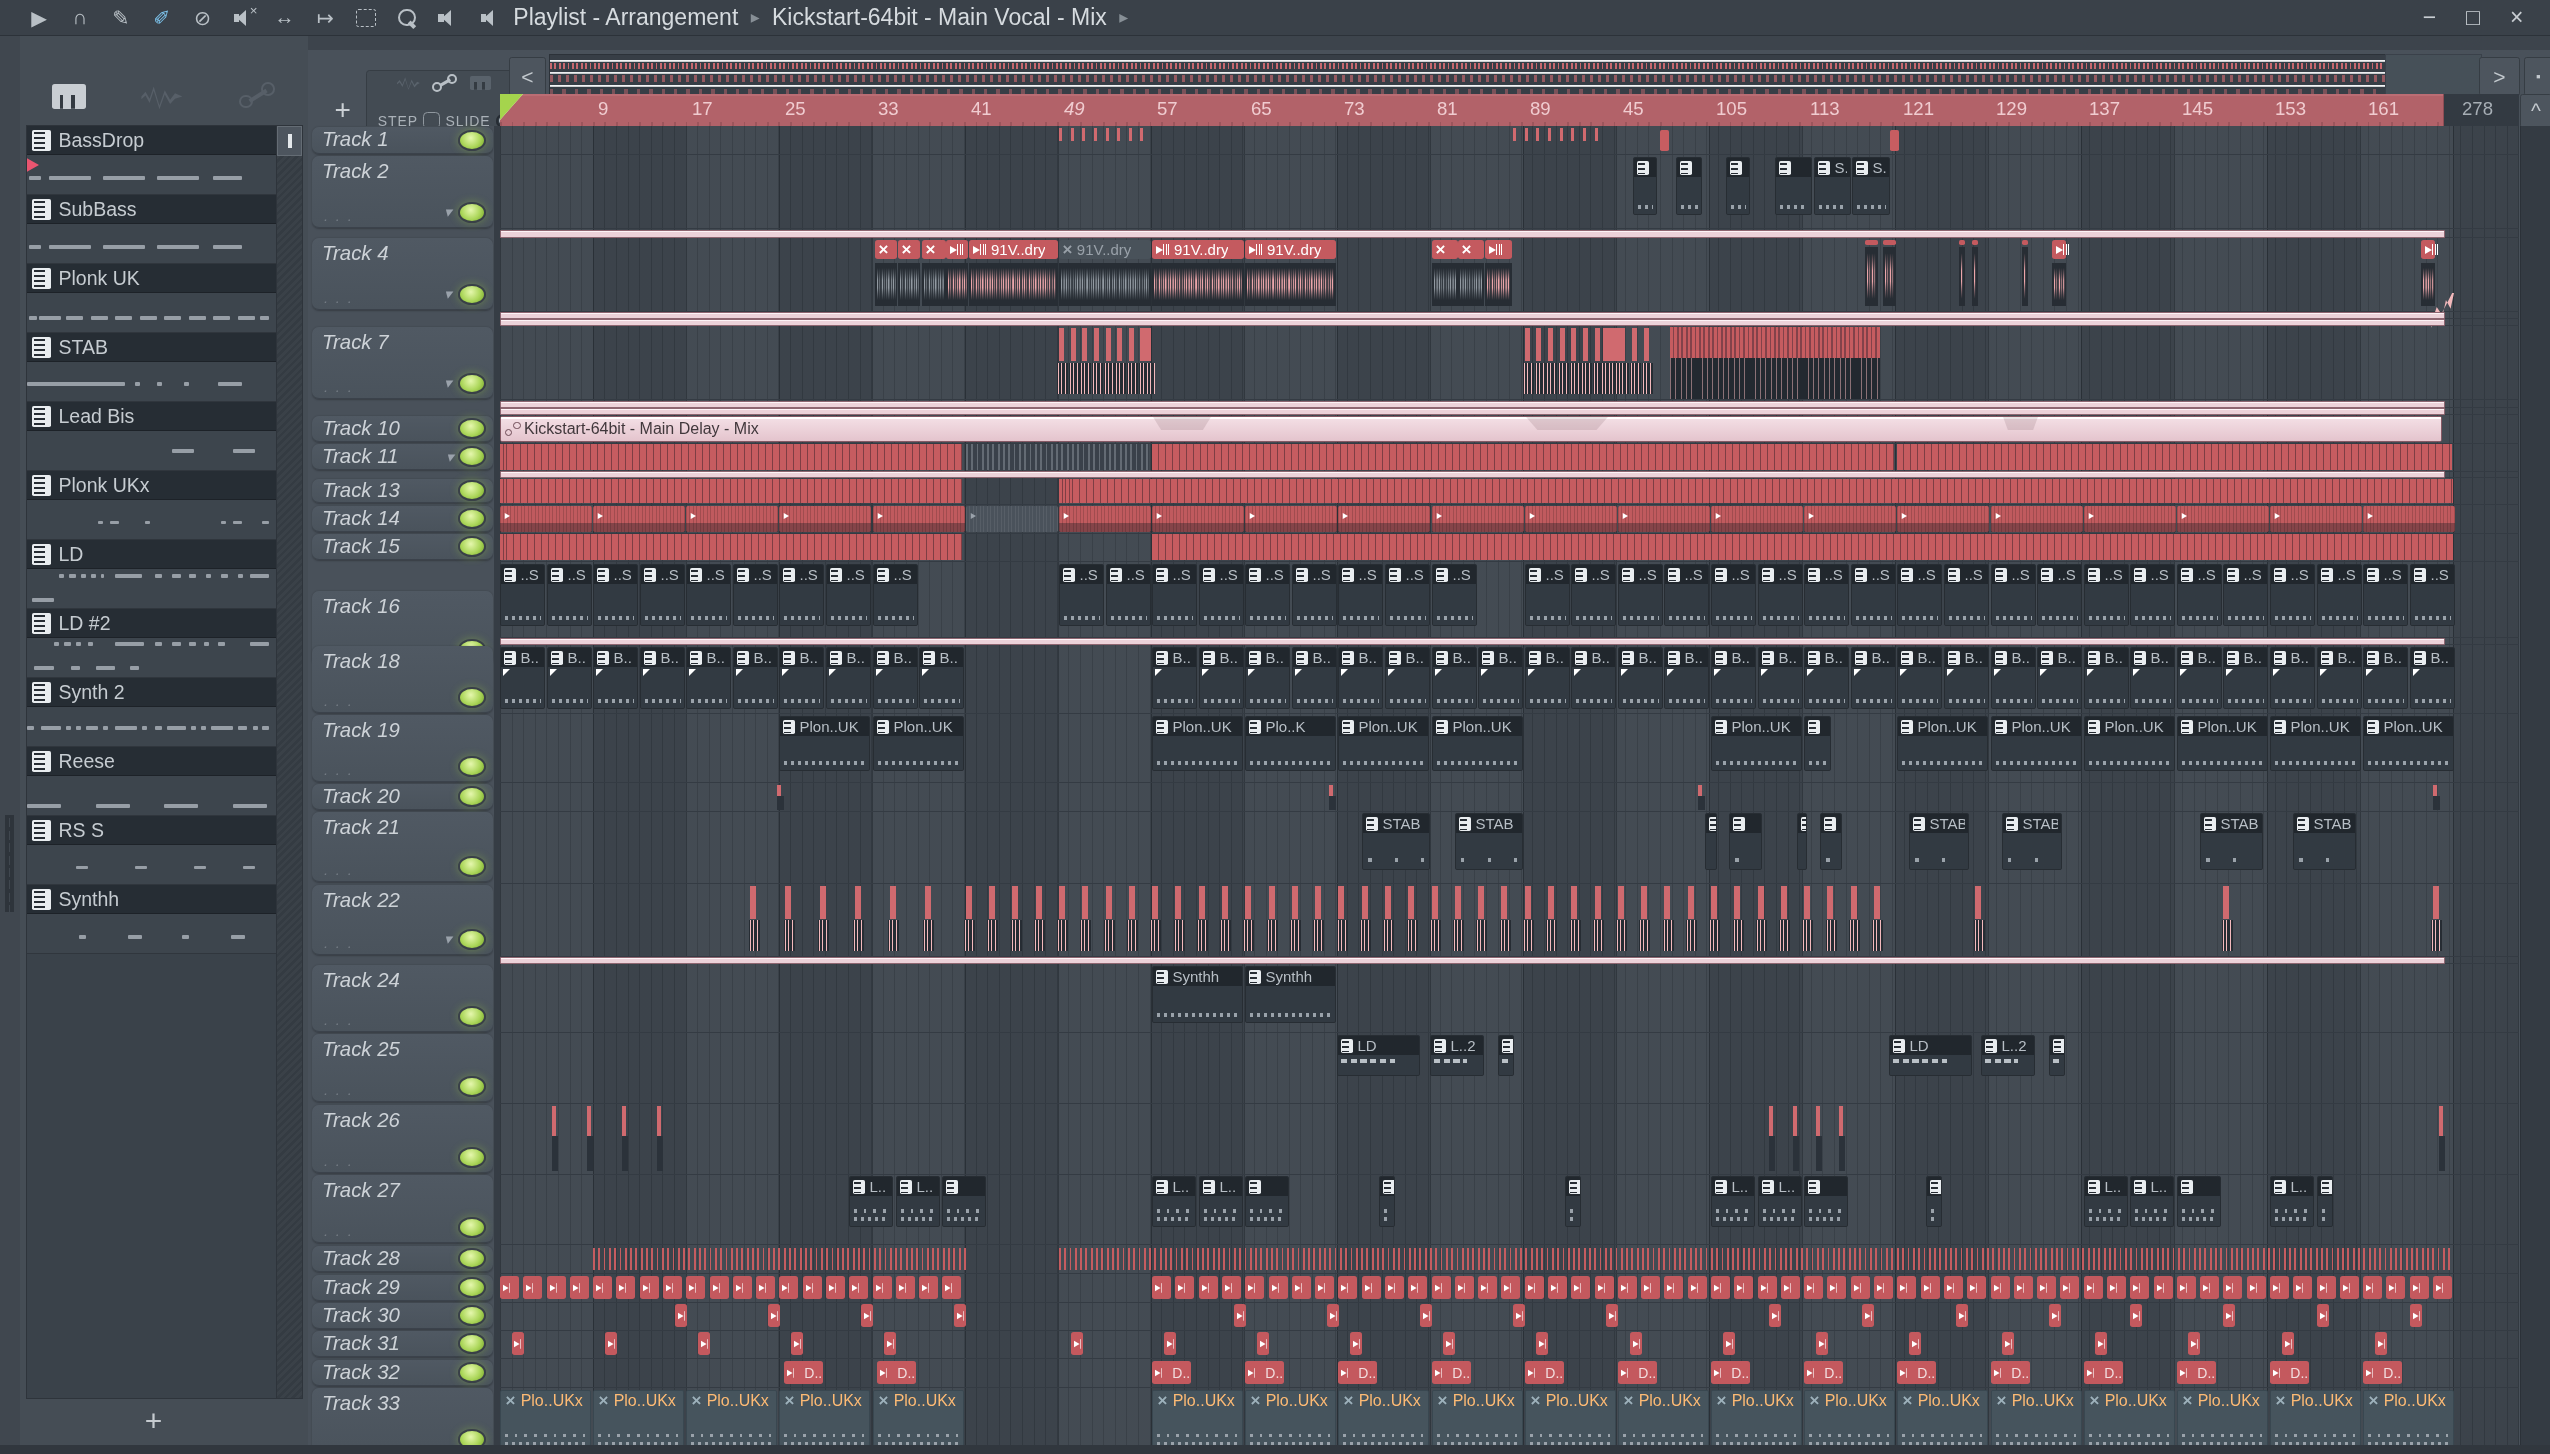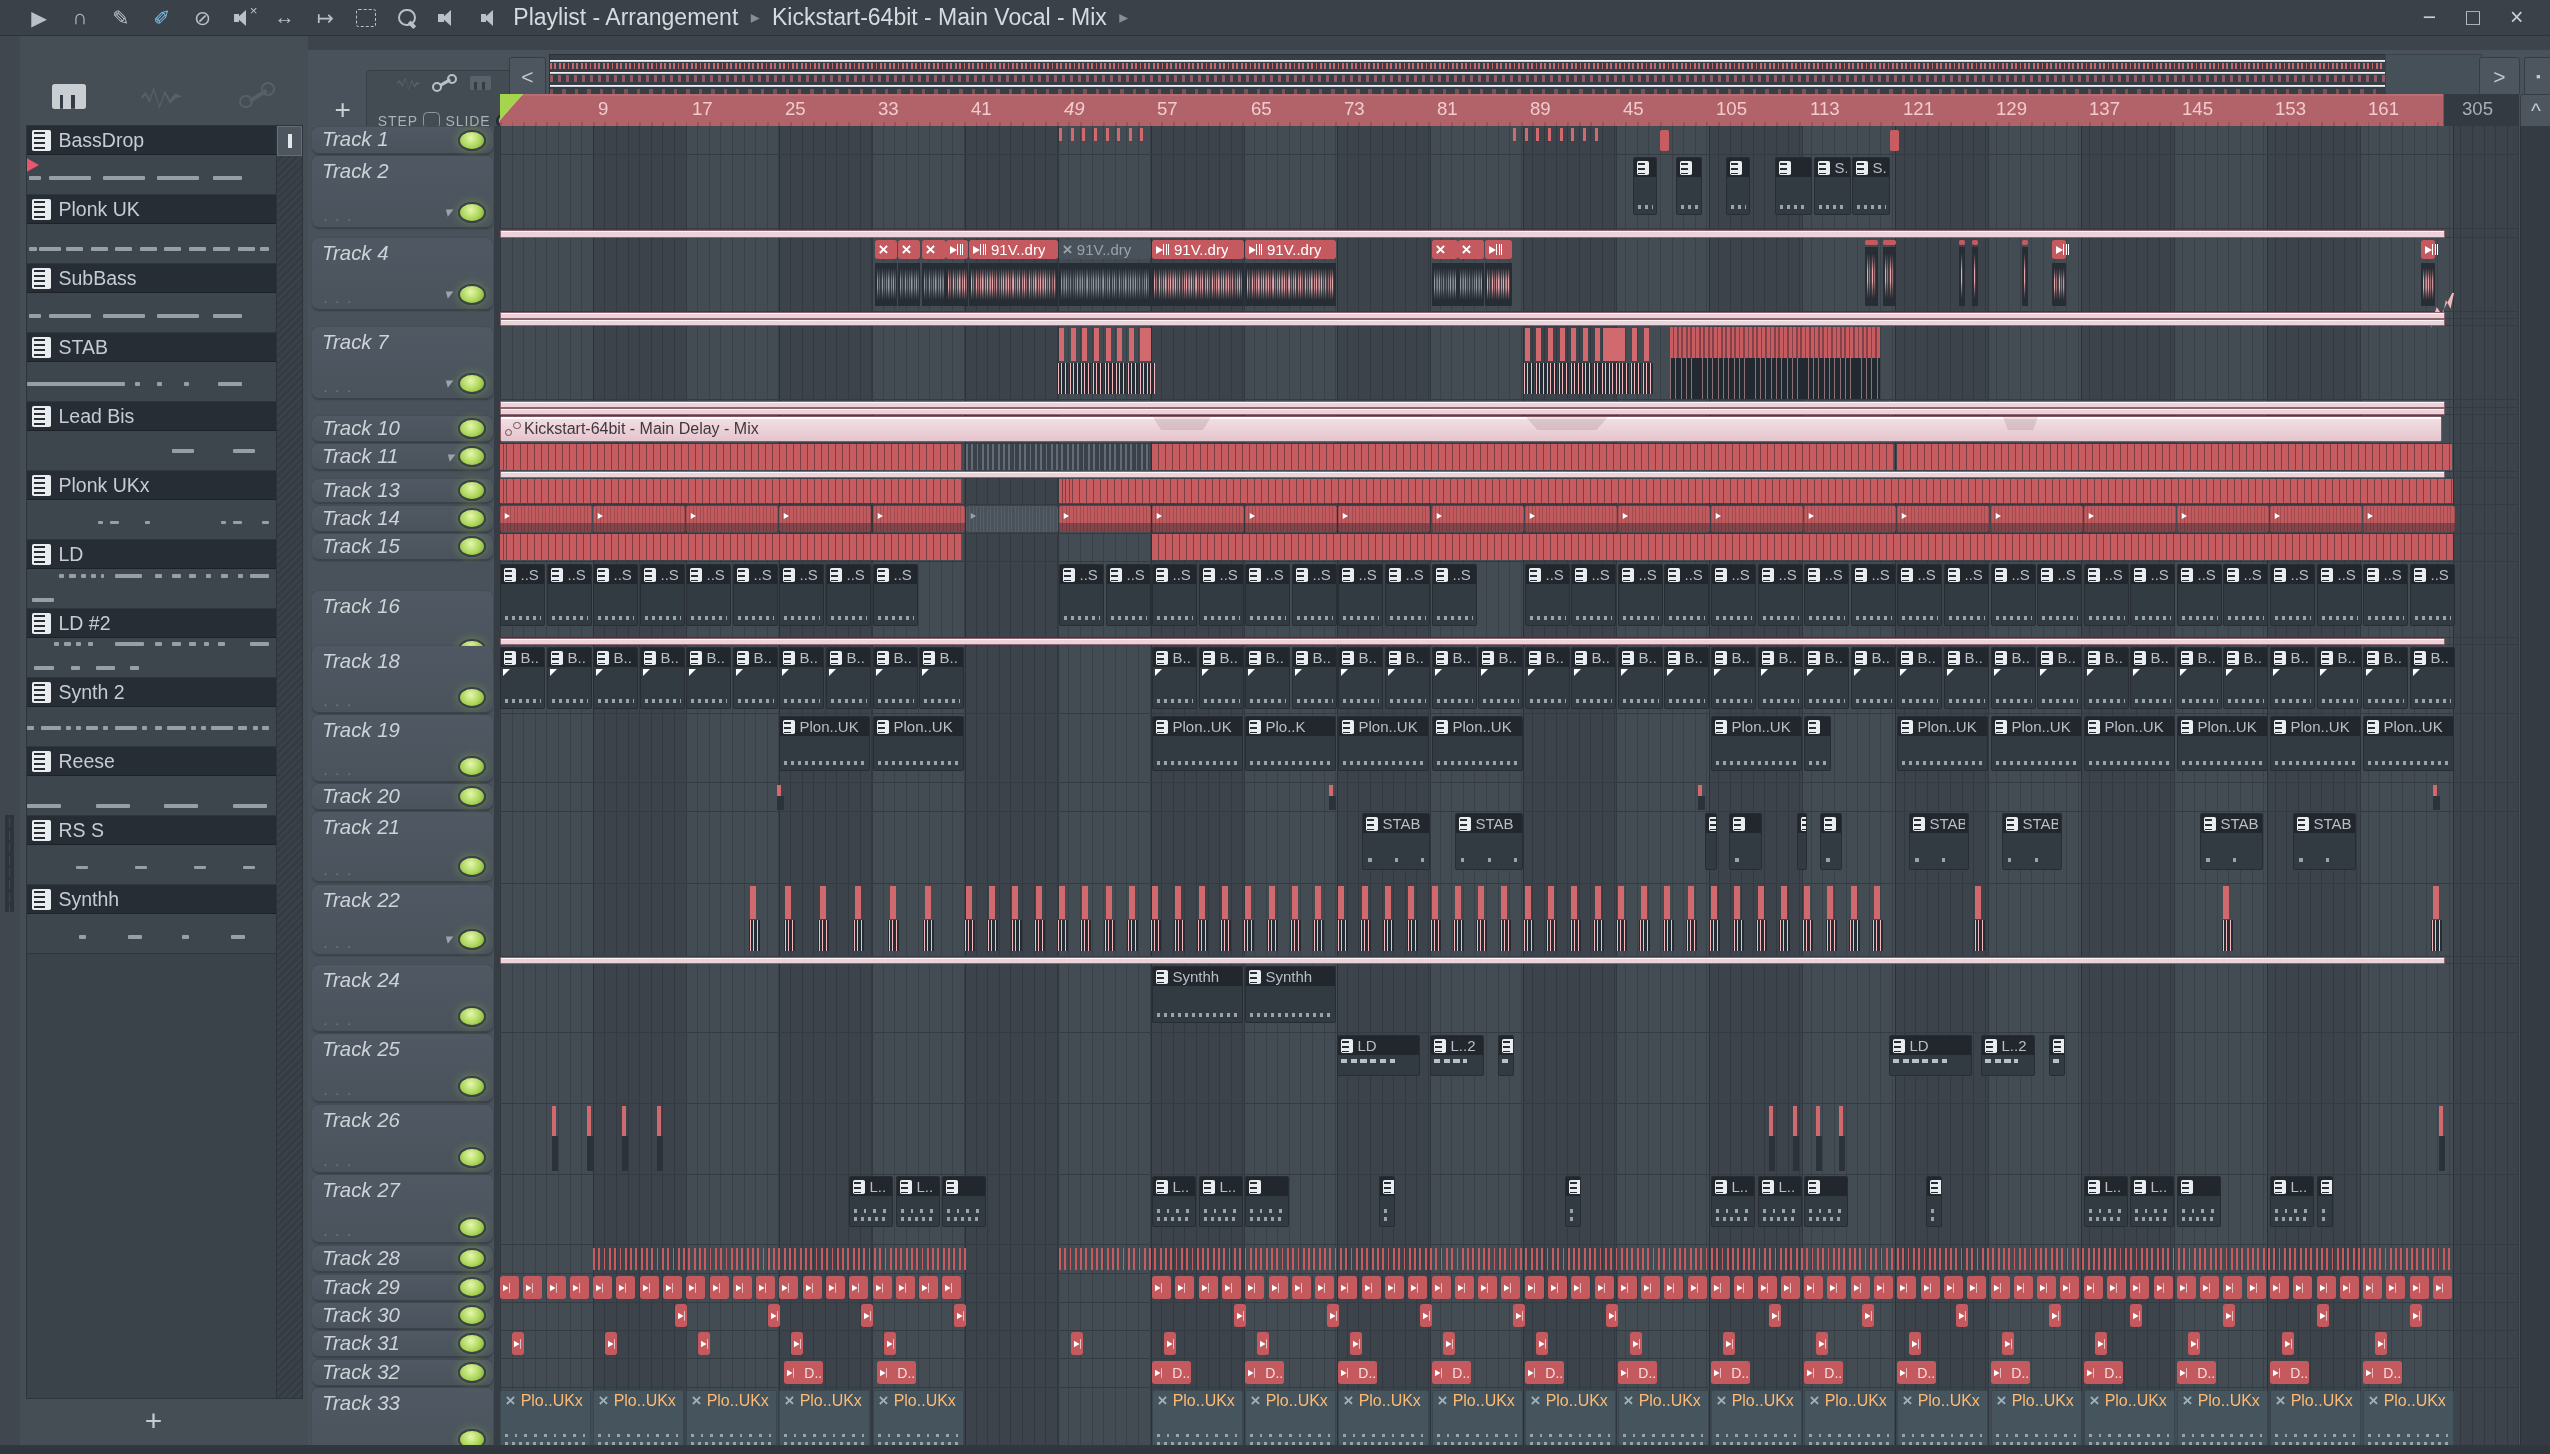--- a/index.html
+++ b/index.html
@@ -269,47 +269,47 @@
             <div class="pseg" style="left: 22px; width: 42px; top: 21px;"></div>
             <div class="pseg" style="left: 76px; width: 42px; top: 21px;"></div>
             <div class="pseg" style="left: 130px; width: 42px; top: 21px;"></div>
             <div class="pseg" style="left: 186px; width: 29px; top: 21px;"></div>
           </div>
           <div class="playtri"></div>
         </div>
         <div class="pitem">
           <div class="pihdr">
             <span class="pat-ico big"></span>
+            <span class="nm">SubBass</span>
+          </div>
+          <div class="pibody">
+            <div class="pseg" style="left: 2.5px; width: 12.3px; top: 21px;"></div>
+            <div class="pseg" style="left: 22px; width: 42px; top: 21px;"></div>
+            <div class="pseg" style="left: 76px; width: 42px; top: 21px;"></div>
+            <div class="pseg" style="left: 130px; width: 42px; top: 21px;"></div>
+            <div class="pseg" style="left: 186px; width: 29px; top: 21px;"></div>
+          </div>
+        </div>
+        <div class="pitem">
+          <div class="pihdr">
+            <span class="pat-ico big"></span>
             <span class="nm">Plonk UK</span>
           </div>
           <div class="pibody">
             <div class="pseg" style="left: 2.5px; width: 7.4px; top: 23.4px;"></div>
             <div class="pseg" style="left: 12.3px; width: 22px; top: 23.4px;"></div>
             <div class="pseg" style="left: 39px; width: 17px; top: 23.4px;"></div>
             <div class="pseg" style="left: 64px; width: 17px; top: 23.4px;"></div>
             <div class="pseg" style="left: 88px; width: 17px; top: 23.4px;"></div>
             <div class="pseg" style="left: 113px; width: 17px; top: 23.4px;"></div>
             <div class="pseg" style="left: 137px; width: 17px; top: 23.4px;"></div>
             <div class="pseg" style="left: 162px; width: 17px; top: 23.4px;"></div>
             <div class="pseg" style="left: 186px; width: 17px; top: 23.4px;"></div>
             <div class="pseg" style="left: 211px; width: 17px; top: 23.4px;"></div>
             <div class="pseg" style="left: 233px; width: 9.8px; top: 23.4px;"></div>
-          </div>
-        </div>
-        <div class="pitem">
-          <div class="pihdr">
-            <span class="pat-ico big"></span>
-            <span class="nm">SubBass</span>
-          </div>
-          <div class="pibody">
-            <div class="pseg" style="left: 2.5px; width: 12.3px; top: 21px;"></div>
-            <div class="pseg" style="left: 22px; width: 42px; top: 21px;"></div>
-            <div class="pseg" style="left: 76px; width: 42px; top: 21px;"></div>
-            <div class="pseg" style="left: 130px; width: 42px; top: 21px;"></div>
-            <div class="pseg" style="left: 186px; width: 29px; top: 21px;"></div>
           </div>
         </div>
         <div class="pitem">
           <div class="pihdr">
             <span class="pat-ico big"></span>
             <span class="nm">STAB</span>
           </div>
           <div class="pibody">
             <div class="pseg" style="left: 0px; width: 98px; top: 20px;"></div>
             <div class="pseg" style="left: 108px; width: 4.9px; top: 20px;"></div>
@@ -495,21 +495,21 @@
         <span class="rnum" style="left: 1030px;">89</span>
         <span class="rnum" style="left: 1123px;">45</span>
         <span class="rnum" style="left: 1216px;">105</span>
         <span class="rnum" style="left: 1310px;">113</span>
         <span class="rnum" style="left: 1403px;">121</span>
         <span class="rnum" style="left: 1496px;">129</span>
         <span class="rnum" style="left: 1589px;">137</span>
         <span class="rnum" style="left: 1682px;">145</span>
         <span class="rnum" style="left: 1775px;">153</span>
         <span class="rnum" style="left: 1868px;">161</span>
-        <span class="rnum dark" style="left: 1962px;">305</span>
+        <span class="rnum dark" style="left: 1962px;">278</span>
       </div>
     <div id="upbtn" class="sq-btn abs">^</div>
 
     <div id="headers" class="abs">
         <div class="thdr" style="top: 0.9px; height: 26px;">
           <span class="nm" style="top: 1.3px;">Track 1</span>
           <div class="led" style="right: 7px; top: 2.7px;"></div>
         </div>
         <div class="thdr" style="top: 30px; height: 71px;">
           <span class="nm" style="top: 4.4px;">Track 2</span>

